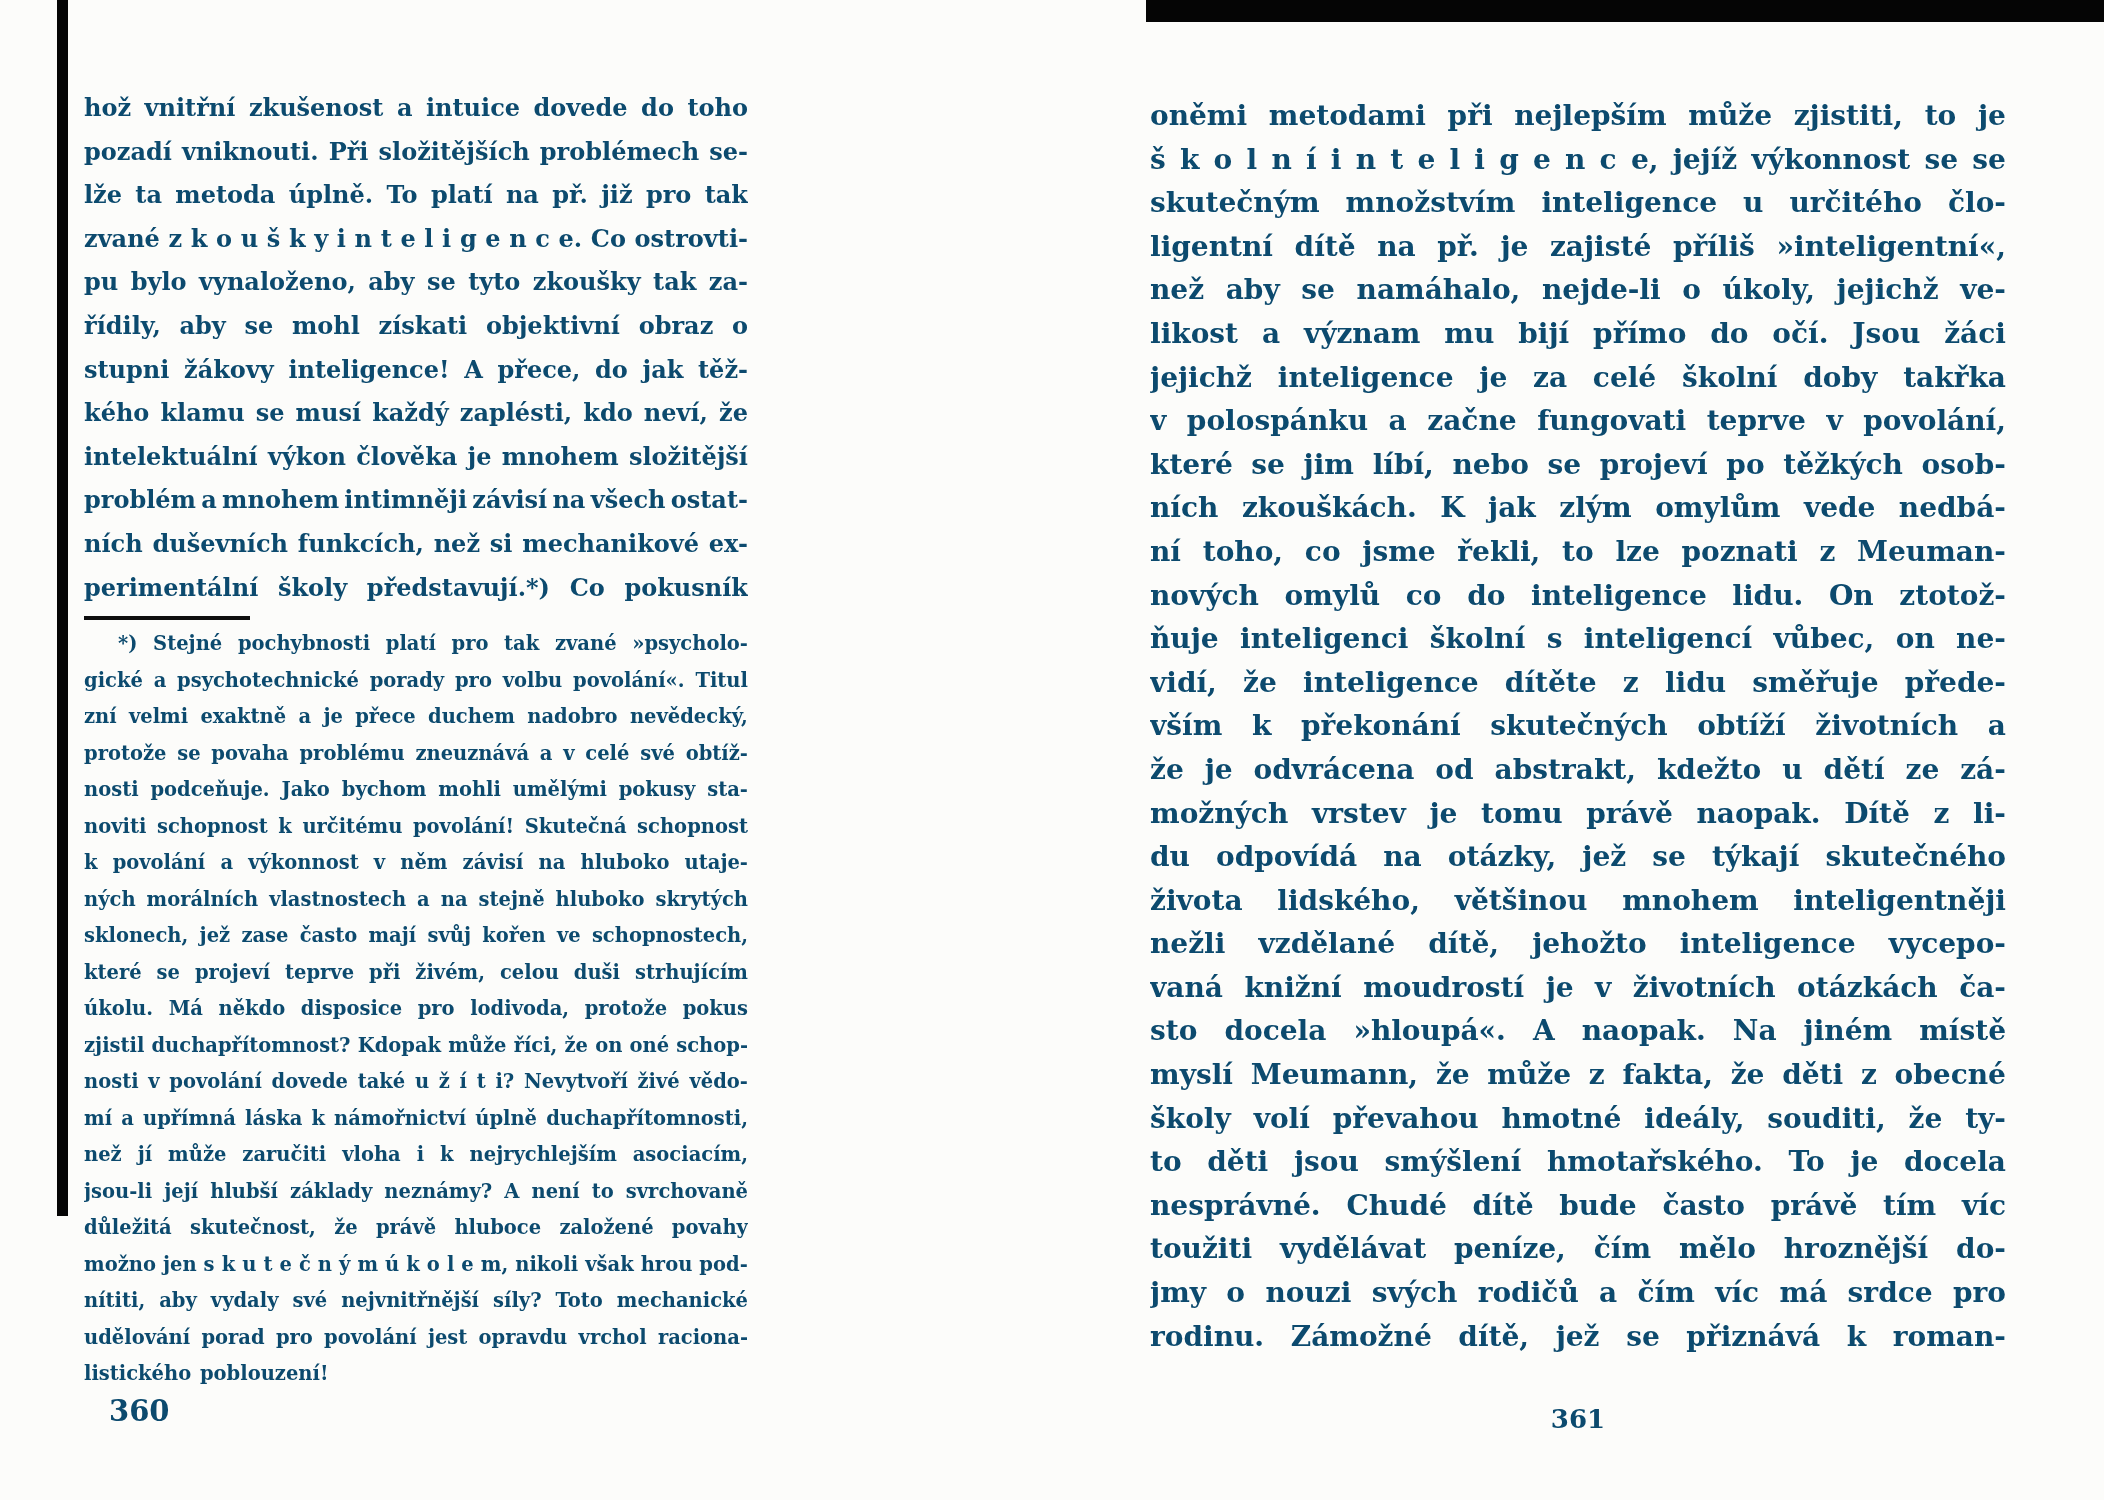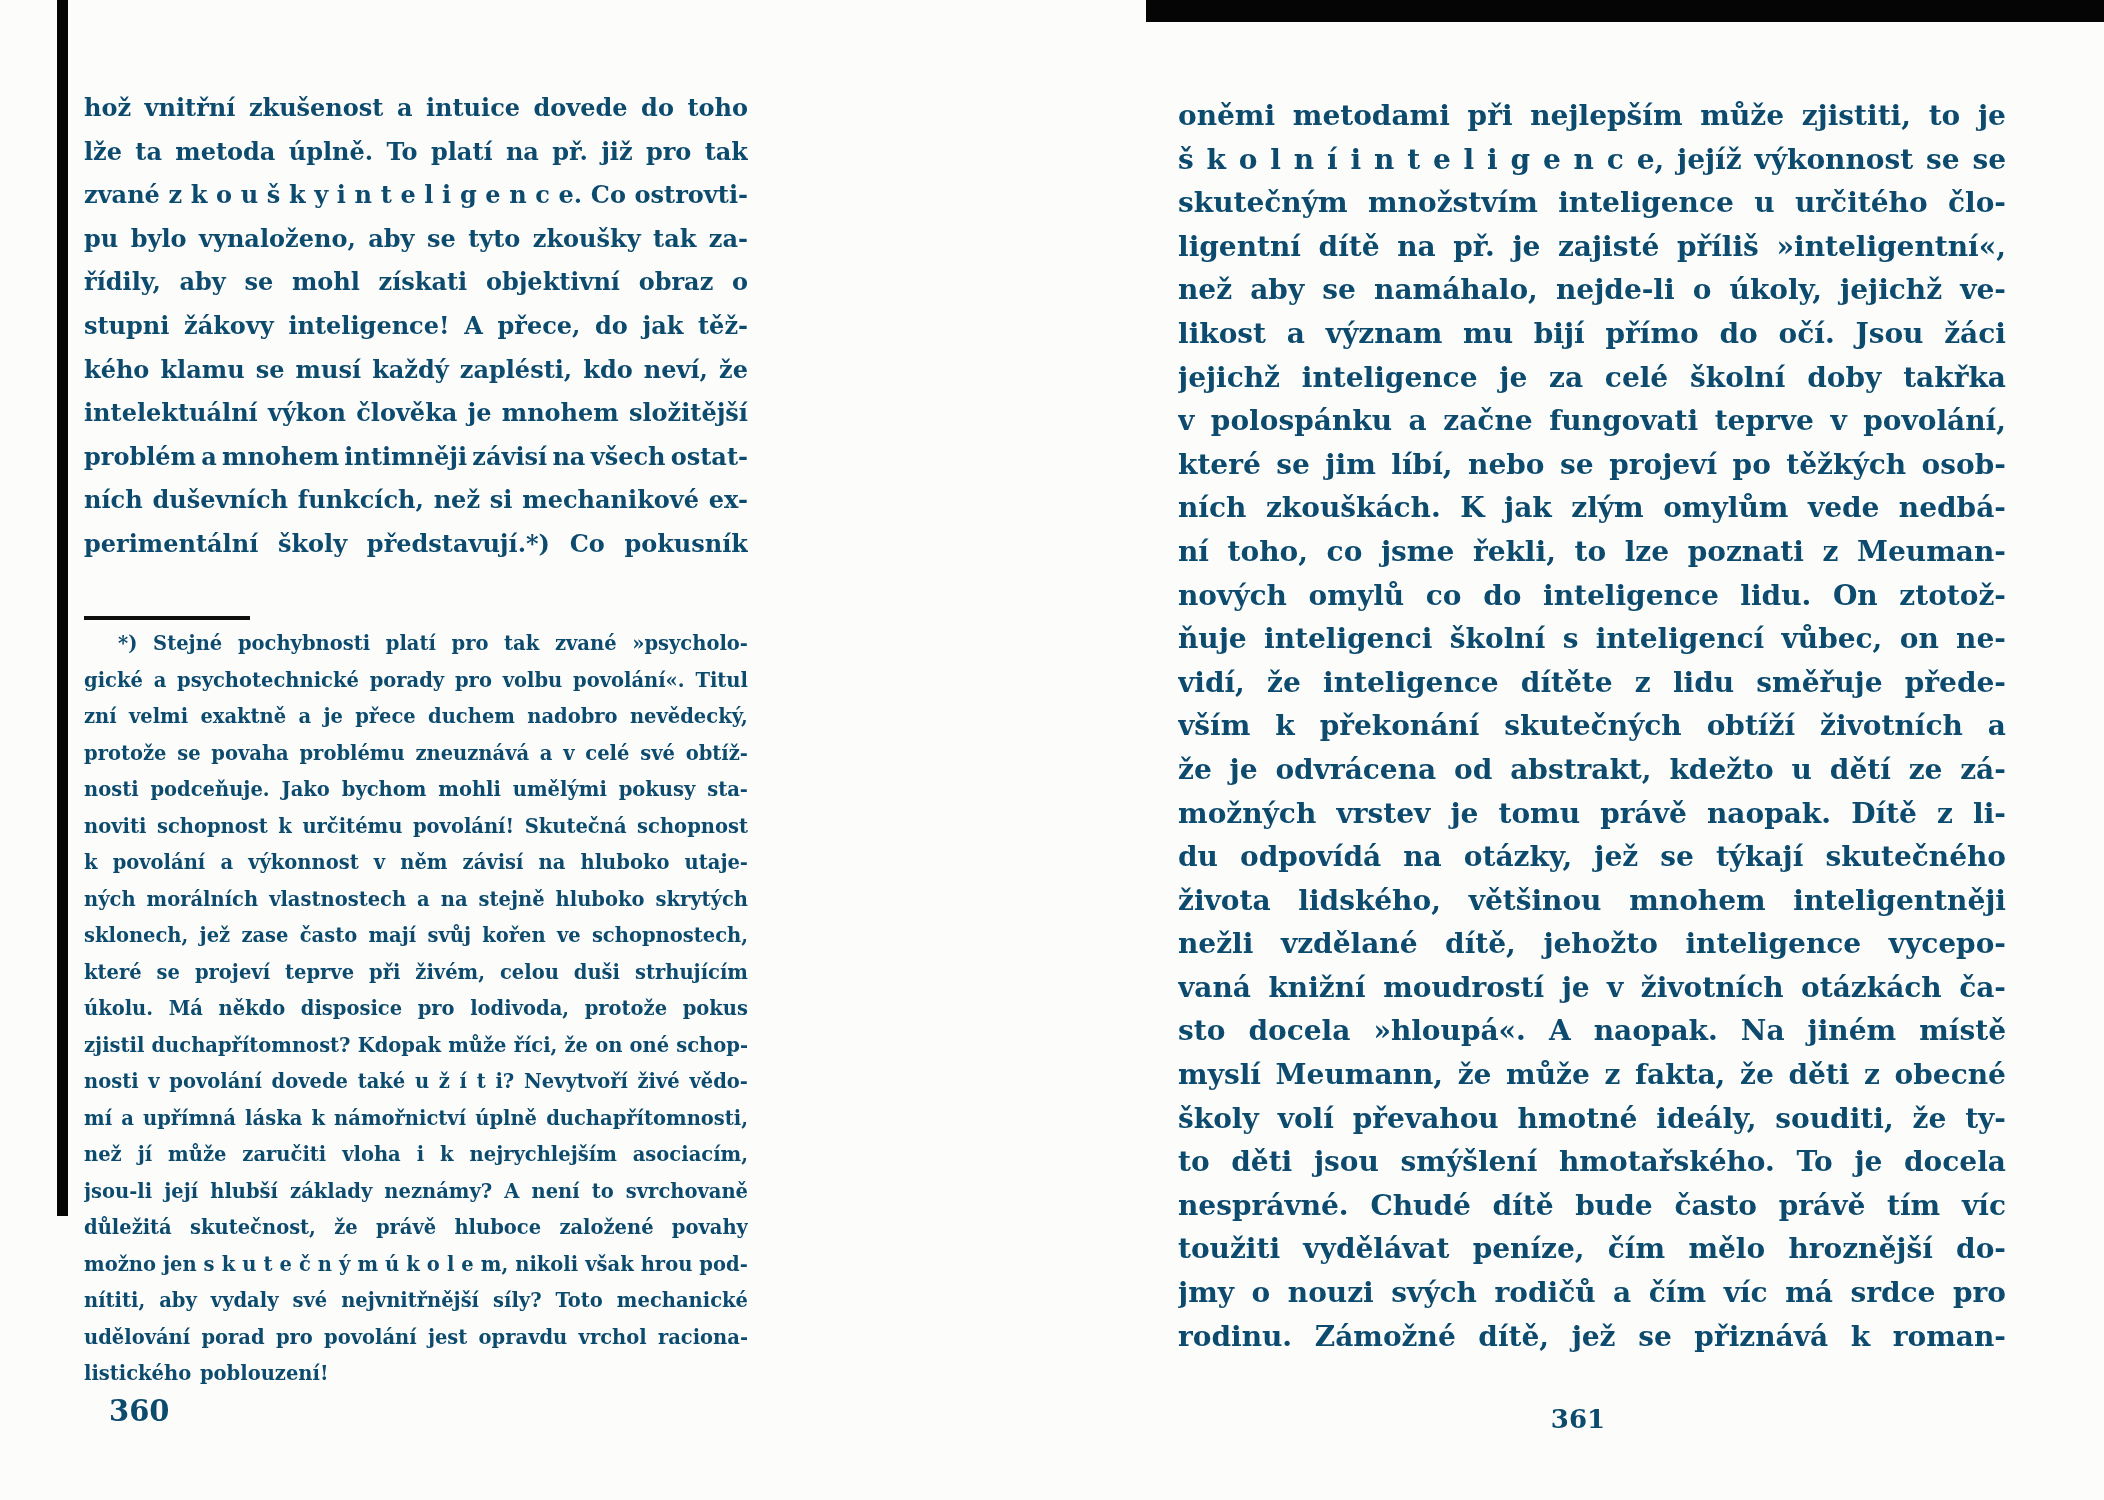--- a/index.html
+++ b/index.html
@@ -10,38 +10,39 @@
   .line{display:flex;justify-content:space-between;overflow:hidden;font-weight:700;
         white-space:pre;}
   .line span{flex:0 0 auto;}
   #left-main{left:84px;top:86px;width:664px;font-size:24px;}
   #left-main .line{height:43.6px;line-height:43.6px;}
   #footnote{left:84px;top:626px;width:664px;font-size:19.5px;}
   #footnote .line{height:36.5px;line-height:36.5px;}
   #footnote .line:first-child{padding-left:34px;}
   #footnote .line.last{justify-content:flex-start;gap:0.45em;}
   #right-main{left:1150px;top:94px;width:856px;font-size:28px;}
-  #right-main .line{height:43.6px;line-height:43.6px;margin-left:28px;}
+  #right-main .line{height:43.6px;line-height:43.6px;}
   #footnote-rule{position:absolute;left:84px;top:616px;width:166px;height:4px;background:#0e0e0e;}
   .pagenum{position:absolute;font-weight:700;}
   #pagenum-left{left:84px;top:1394px;font-size:29px;margin-left:25px;}
   #pagenum-right{left:1150px;top:1404px;width:856px;font-size:26px;text-align:center;}
   #artifact-left{position:absolute;left:57px;top:0;width:11px;height:1216px;background:#050505;}
   #artifact-top{position:absolute;left:1146px;top:0;width:958px;height:22px;background:#050505;}
 </style>
 </head>
 <body>
 
 <div id="page">
 
   <div id="artifact-left"></div>
   <div id="artifact-top"></div>
 
   <div class="col" id="left-main">
       <div class="line"><span>hož</span><span>vnitřní</span><span>zkušenost</span><span>a</span><span>intuice</span><span>dovede</span><span>do</span><span>toho</span></div>
+      <div class="line"><span>pozadí</span><span>vniknouti.</span><span>Při</span><span>složitějších</span><span>problémech</span><span>se-</span></div>
       <div class="line"><span>lže</span><span>ta</span><span>metoda</span><span>úplně.</span><span>To</span><span>platí</span><span>na</span><span>př.</span><span>již</span><span>pro</span><span>tak</span></div>
       <div class="line"><span>zvané</span><span>z</span><span>k</span><span>o</span><span>u</span><span>š</span><span>k</span><span>y</span><span>i</span><span>n</span><span>t</span><span>e</span><span>l</span><span>i</span><span>g</span><span>e</span><span>n</span><span>c</span><span>e.</span><span>Co</span><span>ostrovti-</span></div>
       <div class="line"><span>pu</span><span>bylo</span><span>vynaloženo,</span><span>aby</span><span>se</span><span>tyto</span><span>zkoušky</span><span>tak</span><span>za-</span></div>
       <div class="line"><span>řídily,</span><span>aby</span><span>se</span><span>mohl</span><span>získati</span><span>objektivní</span><span>obraz</span><span>o</span></div>
       <div class="line"><span>stupni</span><span>žákovy</span><span>inteligence!</span><span>A</span><span>přece,</span><span>do</span><span>jak</span><span>těž-</span></div>
       <div class="line"><span>kého</span><span>klamu</span><span>se</span><span>musí</span><span>každý</span><span>zaplésti,</span><span>kdo</span><span>neví,</span><span>že</span></div>
       <div class="line"><span>intelektuální</span><span>výkon</span><span>člověka</span><span>je</span><span>mnohem</span><span>složitější</span></div>
       <div class="line"><span>problém</span><span>a</span><span>mnohem</span><span>intimněji</span><span>závisí</span><span>na</span><span>všech</span><span>ostat-</span></div>
       <div class="line"><span>ních</span><span>duševních</span><span>funkcích,</span><span>než</span><span>si</span><span>mechanikové</span><span>ex-</span></div>
       <div class="line last"><span>perimentální</span><span>školy</span><span>představují.*)</span><span>Co</span><span>pokusník</span></div>

